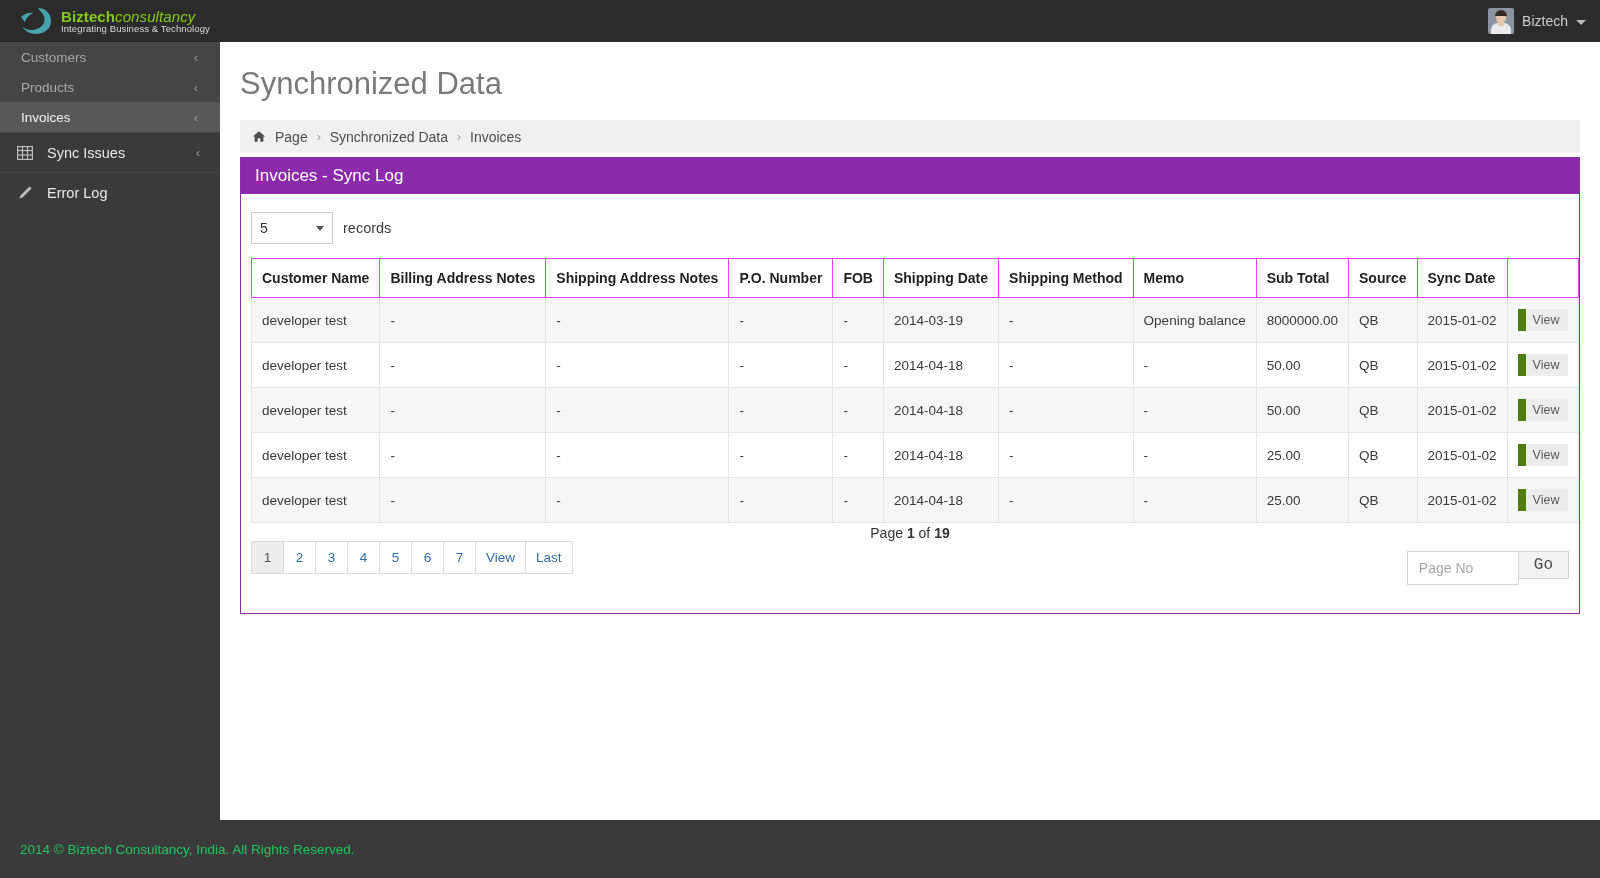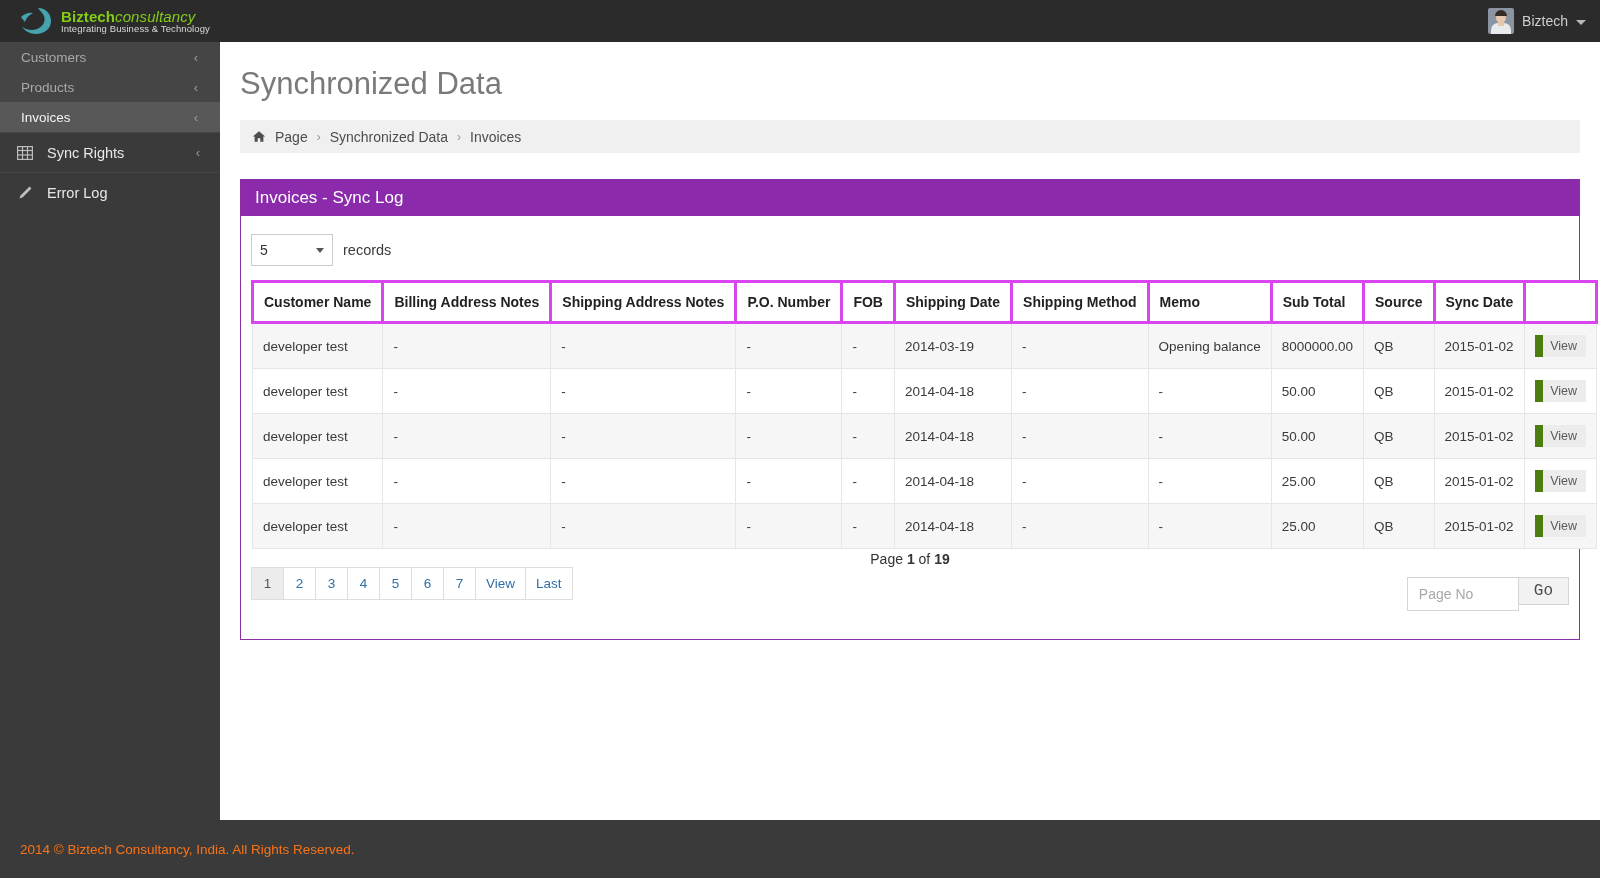--- a/index.html
+++ b/index.html
@@ -72,42 +72,42 @@
   .sub-item {
     height: 30px; display: flex; align-items: center; padding-left: 21px;
     color: #a9a9a9; font-size: 13.5px; cursor: pointer;
   }
   .sub-item.active { background: #585858; color: #f2f2f2; }
   .sub-item .nav-chev { margin-right: 22px; }
 
   .footer {
     position: absolute; left: 0; bottom: 0; width: 1600px; height: 58px;
     background: #3a3a3a; display: flex; align-items: center; padding-left: 20px;
-    color: #f97316; font-size: 13.5px; z-index: 1;
+    color: #22c55e; font-size: 13.5px; z-index: 1;
   }
 
   
   .content {
     position: absolute; left: 220px; top: 42px; width: 1380px; height: 742px;
     background: #ffffff;
   }
   .page-title {
     padding: 24px 0 0 20px; font-size: 31px; color: #7a7a7a; font-weight: normal;
   }
   .breadcrumb {
     margin: 18px 20px 0 20px; height: 33px; background: #f0f0f0;
     display: flex; align-items: center; padding-left: 12px; gap: 9px;
     font-size: 14px; color: #4d4d4d;
   }
   .breadcrumb .sep { color: #9a9a9a; font-size: 12px; }
   .breadcrumb a { color: #4d4d4d; text-decoration: none; cursor: pointer; }
   .home-ico { display: inline-flex; align-items: center; color: #4d4d4d; }
 
   .panel {
-    margin: 26px 20px 0 20px;
+    margin: 4px 20px 0 20px;
     border: 1px solid #8d2ea3; border-top: none;
     background: #ffffff;
   }
   .panel-head {
     background: #8b2bab; color: #ffffff; height: 37px;
     display: flex; align-items: center; padding-left: 14px; font-size: 17px;
   }
   .panel-body { padding: 14px 10px 12px 10px; }
 
   .records-row { display: flex; align-items: center; gap: 10px; padding: 4px 0 14px 0; }
@@ -118,21 +118,21 @@
   }
   .records-select .sel-val { flex: 1; }
   .records-select .sel-arrow {
     width: 0; height: 0; border-left: 4px solid transparent; border-right: 4px solid transparent;
     border-top: 5px solid #555;
   }
   .records-label { font-size: 14.5px; color: #3b3b3b; }
 
   table.grid { width: 100%; border-collapse: collapse; }
   table.grid th {
-    border: 3px solid #d946ef; text-align: left; padding: 11px 10px;
+    border: 1px solid #d946ef; text-align: left; padding: 11px 10px;
     font-size: 14px; color: #222; font-weight: bold; background: #ffffff; white-space: nowrap;
   }
   table.grid td {
     border: 1px solid #e6e6e6; padding: 11px 10px; font-size: 13.5px; color: #3a3a3a;
     white-space: nowrap;
   }
   table.grid tbody tr:nth-child(odd) td { background: #f6f6f6; }
   table.grid tbody tr:nth-child(even) td { background: #ffffff; }
   td.act { padding: 6px 8px; width: 58px; }
   .btn-view {
@@ -224,21 +224,21 @@
     <div class="nav-item">
       <span class="nav-ico">
         <svg width="16" height="14" viewBox="0 0 16 14">
             <rect x="0.5" y="0.5" width="15" height="13" fill="none" stroke="currentColor" stroke-width="1.4"></rect>
             <line x1="0.5" y1="4.5" x2="15.5" y2="4.5" stroke="currentColor" stroke-width="1.2"></line>
             <line x1="0.5" y1="9" x2="15.5" y2="9" stroke="currentColor" stroke-width="1.2"></line>
             <line x1="5.5" y1="0.5" x2="5.5" y2="13.5" stroke="currentColor" stroke-width="1.2"></line>
             <line x1="10.5" y1="0.5" x2="10.5" y2="13.5" stroke="currentColor" stroke-width="1.2"></line>
           </svg>
       </span>
-      <span>Sync Rights</span>
+      <span>Sync Issues</span>
       <span class="nav-chev">‹</span>
     </div>
 
     <div class="nav-item">
       <span class="nav-ico">
         <svg width="16" height="16" viewBox="0 0 16 16">
             <path d="M12.5 1.5 L14.5 3.5 L5.5 12.5 L2.5 13.5 L3.5 10.5 Z" fill="currentColor"></path>
           </svg>
       </span>
       <span>Error Log</span>

